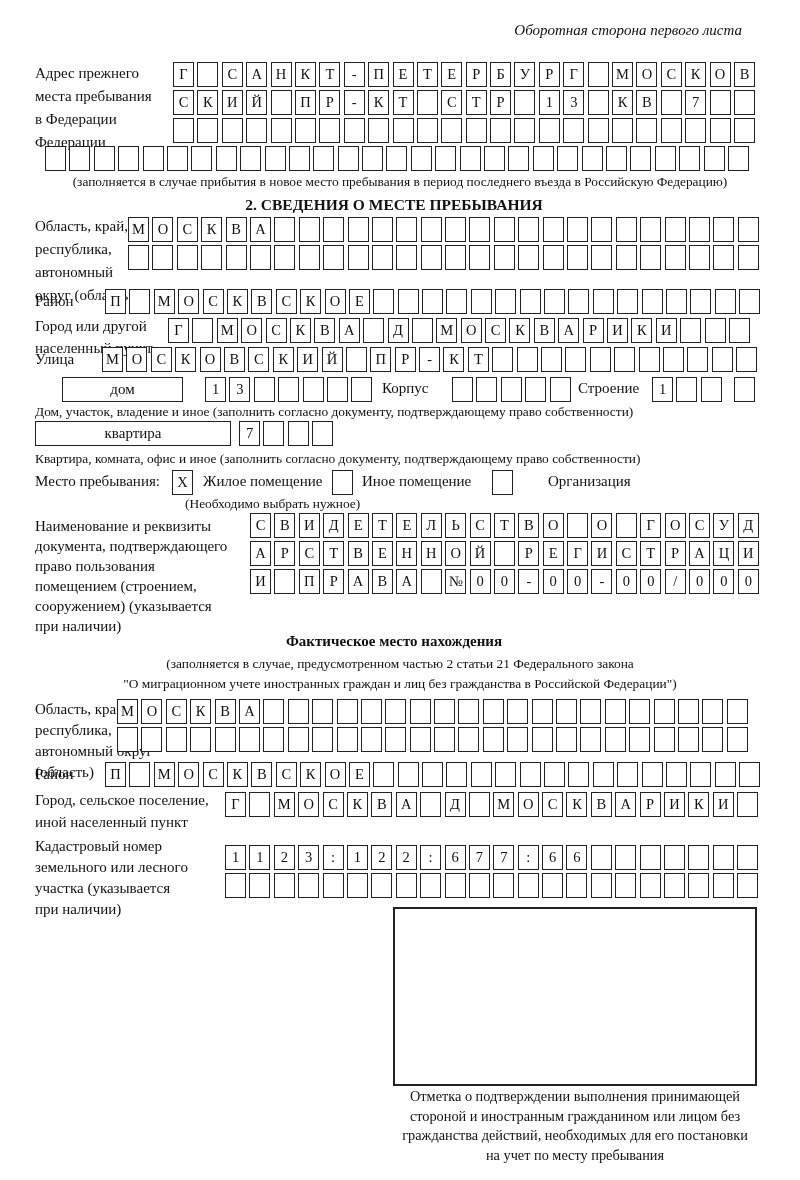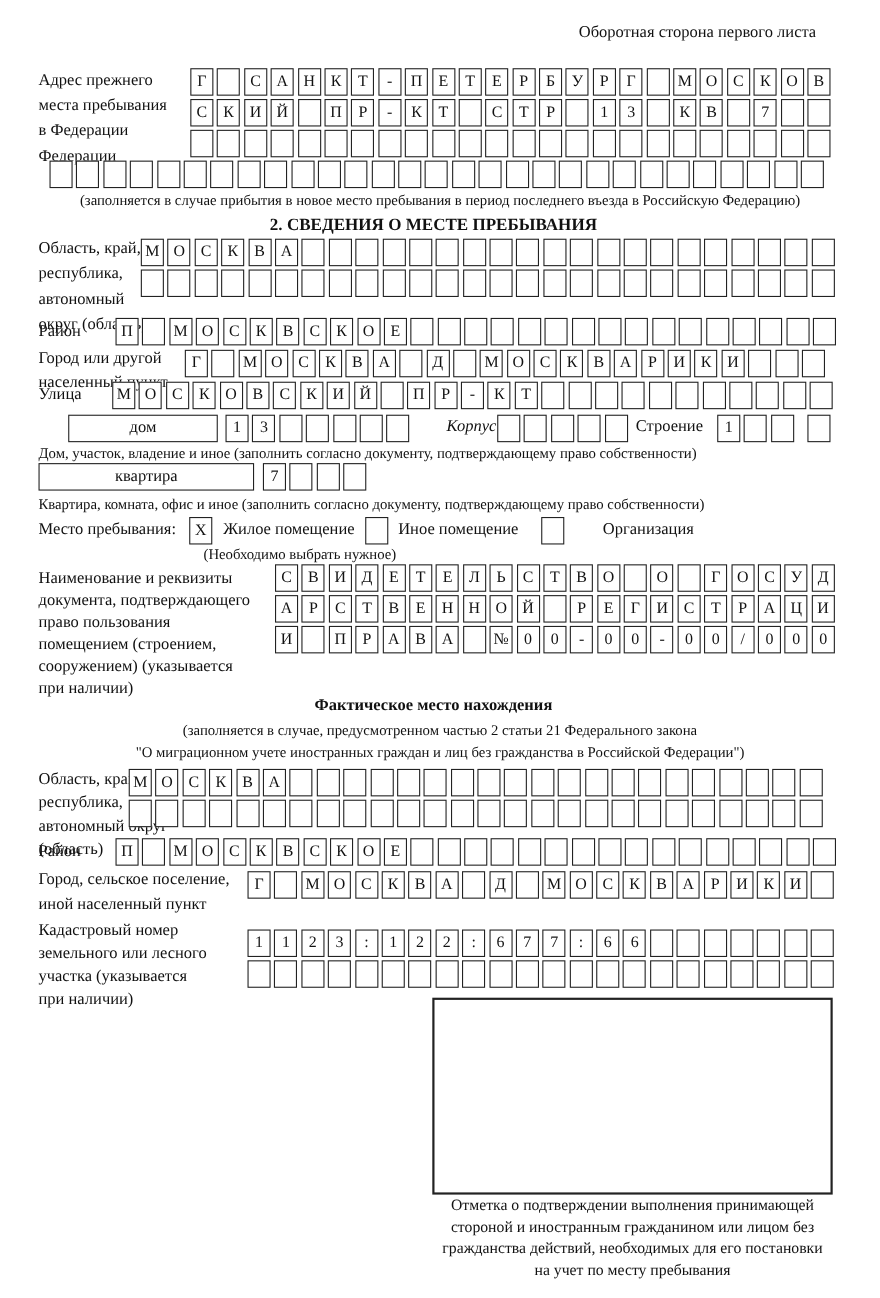--- a/index.html
+++ b/index.html
@@ -1,18 +1,18 @@
 <!DOCTYPE html>
 <html><head>
 <meta charset="utf-8">
 <style>
   html,body{margin:0;padding:0;background:#fff;}
   .page{position:relative;width:800px;height:1180px;background:#fff;overflow:hidden;
         font-family:"Liberation Serif","DejaVu Serif",serif;color:#111;}
-  .corner{position:absolute;top:22px;right:58px;font-size:15px;}
+  .corner{position:absolute;top:22px;right:58px;font-size:15px;font-style:italic;}
   .lbl{position:absolute;font-size:15px;}
   .lbl div{line-height:23px;}
   .lbl.lh20 div{line-height:20px;}
   .lbl.lh21 div{line-height:21px;}
   .lbl.lh22 div{line-height:22px;}
   .boxrow{position:absolute;display:flex;gap:3.4px;}
   .cell{width:21px;height:25px;border:1.5px solid #222;box-sizing:border-box;background:#fff;
         display:flex;align-items:center;justify-content:center;font-size:14.5px;flex:none;}
   .wfield{position:absolute;height:25px;border:1.5px solid #222;box-sizing:border-box;
         display:flex;align-items:center;justify-content:center;font-size:15px;background:#fff;}
@@ -298,33 +298,33 @@
       <span class="cell"></span>
       <span class="cell"></span>
       <span class="cell"></span>
       <span class="cell"></span>
       <span class="cell"></span>
       <span class="cell"></span>
       <span class="cell"></span>
       <span class="cell"></span>
     </div>
 
-  <div class="wfield" style="left:62px;top:377px;width:136px;">
+  <div class="wfield" style="left:62px;top:377px;width:121px;">
     <span>дом</span>
   </div>
   <div class="boxrow" style="left:205px;top:377px;">
       <span class="cell">1</span>
       <span class="cell">3</span>
       <span class="cell"></span>
       <span class="cell"></span>
       <span class="cell"></span>
       <span class="cell"></span>
       <span class="cell"></span>
     </div>
-  <div class="inline-lb" style="left:406px;top:380px;font-style:italic;">Корпус</div>
+  <div class="inline-lb" style="left:382px;top:380px;">Корпус</div>
   <div class="boxrow" style="left:452px;top:377px;">
       <span class="cell"></span>
       <span class="cell"></span>
       <span class="cell"></span>
       <span class="cell"></span>
       <span class="cell"></span>
     </div>
   <div class="inline-lb" style="left:578px;top:380px;">Строение</div>
   <div class="boxrow" style="left:652px;top:377px;">
       <span class="cell">1</span>

